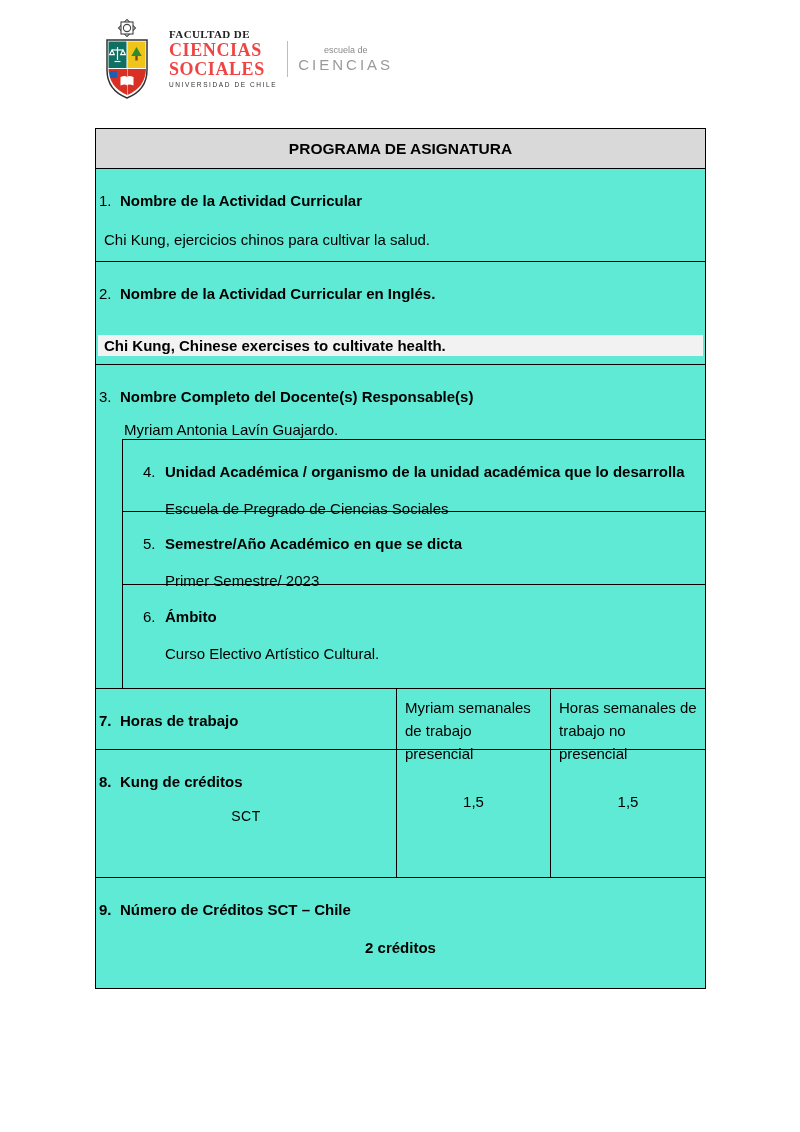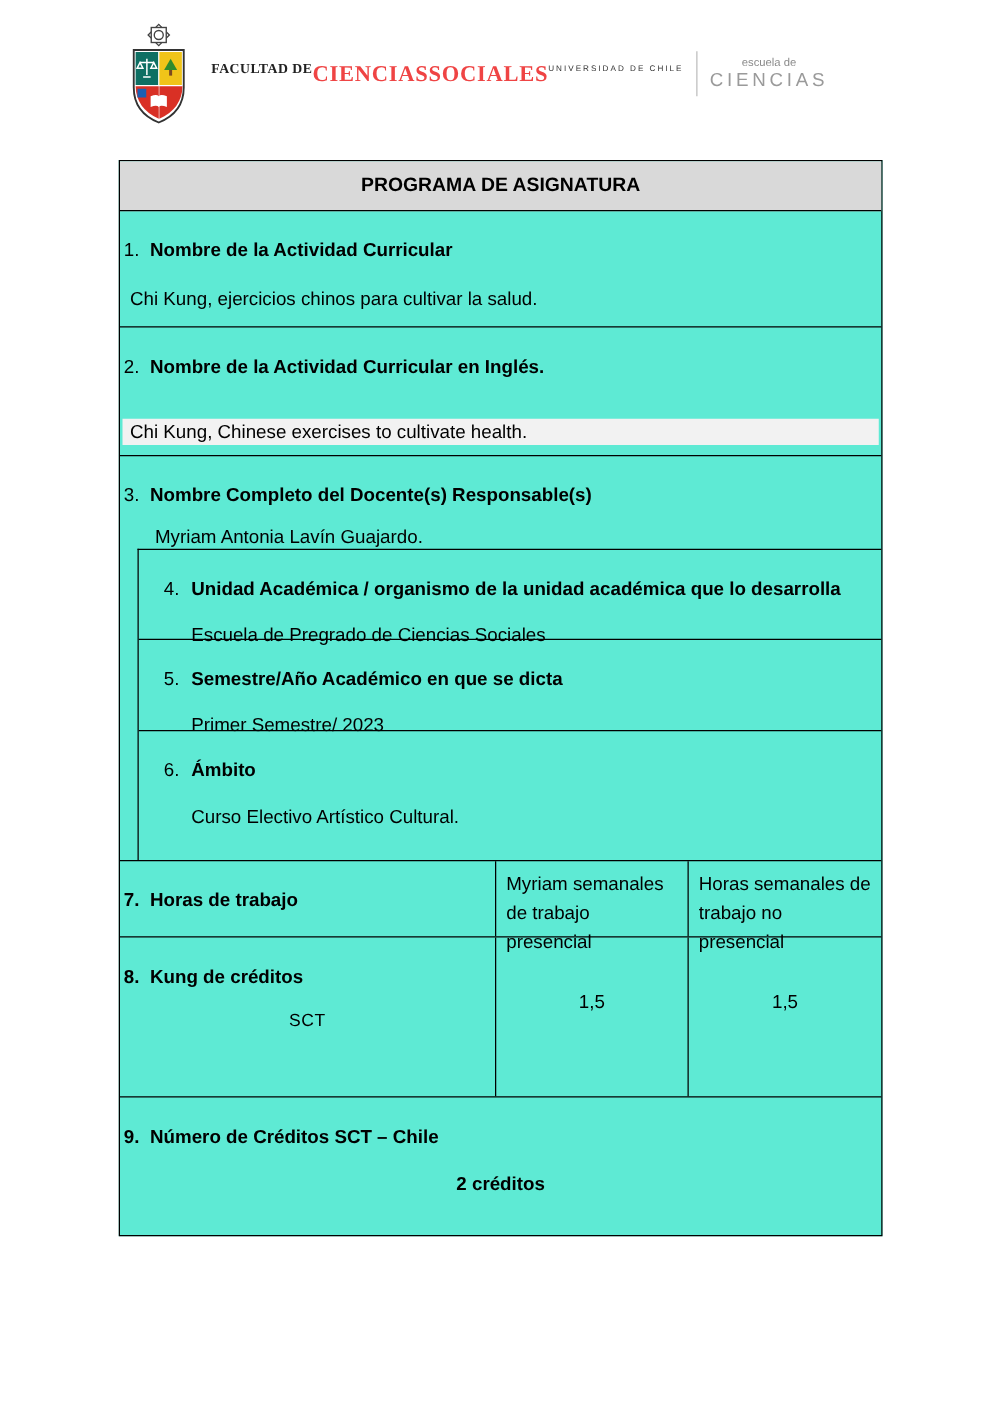--- a/index.html
+++ b/index.html
@@ -9,21 +9,21 @@
     width:800px; height:1132px;
     font-family:"Liberation Sans", sans-serif;
     color:#000;
     position:relative;
   }
   .canvas { position:absolute; inset:0; width:800px; height:1132px; background:#fff; overflow:hidden; }
 
   
   .logo { position:absolute; left:95px; top:16px; display:flex; align-items:center; gap:10px; }
   .crest { display:block; }
-  .faculty { display:flex; flex-direction:row; line-height:1.05; }
+  .faculty { display:flex; flex-direction:column; line-height:1.05; }
   .f-line1 { font-family:"Liberation Serif", serif; font-weight:bold; font-size:11px; letter-spacing:0.4px; color:#222; }
   .f-line2, .f-line3 { font-family:"Liberation Serif", serif; font-weight:bold; font-size:18px; letter-spacing:0.6px; color:#ef4444; }
   .f-univ { font-family:"Liberation Sans", sans-serif; font-size:6.5px; letter-spacing:1.6px; color:#333; margin-top:3px; }
   .logo-divider { width:1px; height:36px; background:#bdbdbd; }
   .school { display:flex; flex-direction:column; line-height:1.15;text-align:center; }
   .s-prefix { font-size:9px; color:#8a8a8a; }
   .s-name { font-size:15px; color:#9a9a9a; letter-spacing:3px; }
 
   
   .doc-table {
@@ -39,27 +39,27 @@
   .row.last { border-bottom:none; }
 
   .label-line { padding:23px 8px 0 3px; }
   .num { display:inline-block; width:21px; }
   .lbl { font-weight:bold; }
   .bold-num .num { font-weight:bold; }
 
   .r1 { height:93px; }
   .r1 .val { margin-top:22px; padding-left:8px; }
   .r2 { height:103px; }
-  .r2 .val { margin:33px 2px 0 2px; background:#f2f2f2; padding:2px 6px; }
+  .r2 .val { margin:33px 2px 0 2px; background:#f2f2f2; padding:2px 6px;font-weight:bold; }
   .r3 { height:74px; border-bottom:none; }
   .r3 .val { margin-top:16px; padding-left:28px; }
 
   
   .nest { height:250px; padding-left:14px; border-bottom:1.5px solid #000; }
-  .nest-inner { height:100%; border-left:1.5px solid #000; border-top:1.5px solid #000; }
+  .nest-inner { height:100%; border-left:1.5px solid #000; border-top:1.5px solid #000;margin-left:12px; }
   .nrow { position:relative; }
   .nrow.n4 { height:72px; border-bottom:1.5px solid #000; }
   .nrow.n5 { height:73px; border-bottom:1.5px solid #000; }
   .nrow.n6 { height:102px; }
   .nrow .label-line { padding-left:20px; }
   .nrow .num { width:22px; }
   .nrow .val { margin-top:20px; padding-left:42px; }
 
   
   .cols { display:flex; }

